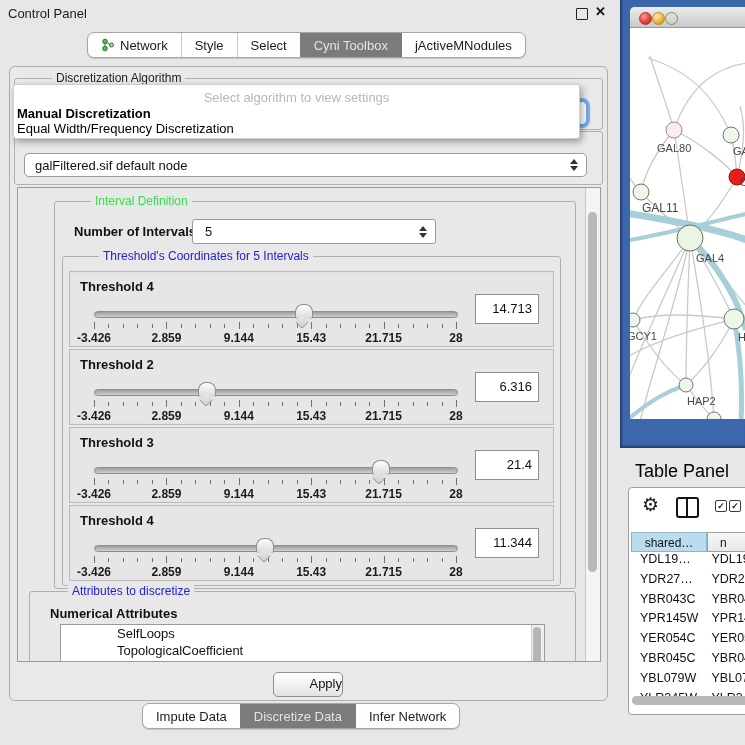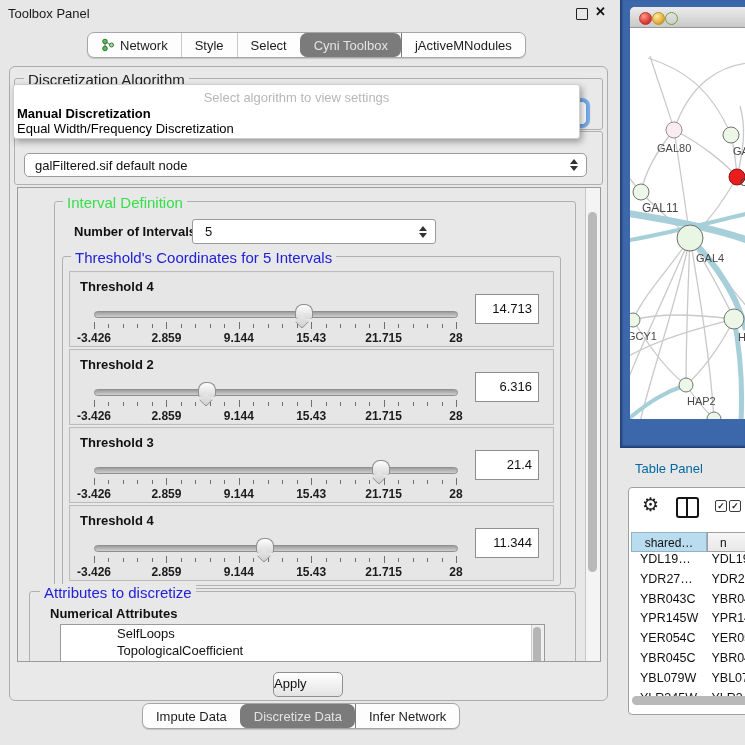--- a/index.html
+++ b/index.html
@@ -12,30 +12,30 @@
   .cp-title{left:8px;top:6px;font-size:13px;color:#1a1a1a;}
   .float-btn{left:576px;top:8px;width:10px;height:10px;border:1.5px solid #222;border-radius:1px;}
   .close-btn{left:595px;top:4px;font-size:13px;font-weight:bold;color:#111;}
 
   
   .tabbar{background:#fdfdfd;border:1px solid #a6a6a6;border-radius:7px;display:flex;
           overflow:hidden;box-shadow:0 1px 1px rgba(0,0,0,.15);}
   .tabbar .tab{display:flex;align-items:center;gap:5px;padding:0 13px;font-size:13px;
                color:#1c1c1c;border-left:1px solid #c9c9c9;cursor:default;white-space:nowrap;}
   .tabbar .tab:first-child{border-left:none;}
-  .tabbar .tab.sel{background:#7b7b7b;color:#e3e3e3;border-left-color:#7b7b7b;border-radius:7px;}
+  .tabbar .tab.sel{background:#7b7b7b;color:#e3e3e3;border-left-color:#7b7b7b;}
   .tabbar .tab.sel + .tab{border-left-color:#7b7b7b;}
   .top-tabs{left:87px;top:32px;height:24px;}
   .bottom-tabs{left:142px;top:703px;height:24px;}
 
   
   .outer-panel{left:9px;top:66px;width:597px;height:633px;background:#e9e9e9;
                border:1px solid #adadad;border-radius:6px;}
   .group{border:1px solid #b0b0b0;border-radius:3px;}
-  .group-title{position:absolute;top:-8px;font-size:15px;background:#e9e9e9;padding:0 4px;color:#222;}
+  .group-title{position:absolute;top:-8px;font-size:12px;background:#e9e9e9;padding:0 4px;color:#222;margin-left:28px;}
   .gt-green{color:#35e04a;background:#e8e8e8;}
   .gt-blue{color:#2121d6;background:#e8e8e8;text-align:right;}
 
   .combo{background:#fff;border:1px solid #9a9a9a;border-radius:5px;font-size:13px;
          color:#111;display:flex;align-items:center;}
   .combo .txt{padding-left:10px;flex:1;overflow:hidden;white-space:nowrap;}
   .arrows{width:10px;margin-right:7px;display:flex;flex-direction:column;align-items:center;gap:2px;}
   .arr-up{width:0;height:0;border-left:4px solid transparent;border-right:4px solid transparent;border-bottom:5px solid #333;}
   .arr-dn{width:0;height:0;border-left:4px solid transparent;border-right:4px solid transparent;border-top:5px solid #333;}
 
@@ -68,21 +68,21 @@
 
   
   .attr-sub{position:absolute;left:20px;top:14px;font-weight:bold;font-size:13px;}
   .attr-list{position:absolute;left:30px;top:32px;width:483px;height:46px;background:#fff;
              border:1px solid #9a9a9a;overflow:hidden;}
   .attr-item{font-size:13px;padding:1px 0 1px 12px;color:#111;margin-left:44px;}
   .list-vscroll{position:absolute;right:0;top:0;width:12px;height:100%;background:#efefef;border-left:1px solid #ccc;}
   .list-vthumb{position:absolute;left:1px;top:2px;width:8px;height:40px;background:#b5b5b5;border-radius:4px;}
 
   .apply-btn{left:263px;top:605px;width:68px;height:23px;background:linear-gradient(#ffffff,#e3e3e3);
-             border:1px solid #8f8f8f;border-radius:5px;font-size:13px;text-align:left;line-height:22px;}
+             border:1px solid #8f8f8f;border-radius:5px;font-size:13px;text-align:right;line-height:22px;}
 
   
   .popup{left:13px;top:84px;width:565px;height:53px;background:#fff;border:1px solid #cfcfcf;
          border-radius:3px;box-shadow:2px 3px 7px rgba(0,0,0,.35);z-index:100;}
   .popup .prompt{position:absolute;left:0;top:5px;width:100%;text-align:center;color:#b7b7b7;font-size:13px;}
   .popup .opt1{position:absolute;left:3px;top:21px;font-weight:bold;font-size:13px;color:#000;}
   .popup .opt2{position:absolute;left:3px;top:36px;font-size:13px;color:#000;}
 
   
   .net-frame{left:620px;top:0;width:125px;height:448px;background:#3c67ab;
@@ -90,21 +90,21 @@
   .net-window{left:630px;top:7px;width:115px;height:412px;background:#fff;border-top-left-radius:5px;overflow:hidden;}
   .net-titlebar{position:absolute;left:0;top:0;width:100%;height:20px;
                 background:linear-gradient(#ececec,#c9c9c9);border-bottom:1px solid #979797;}
   .light{position:absolute;top:4.5px;width:11px;height:11px;border-radius:50%;}
   .light.red{left:9px;background:radial-gradient(circle at 35% 30%,#ff9a90,#dd3f38 60%,#a32822);border:1px solid #b5352c;}
   .light.yellow{left:22px;background:radial-gradient(circle at 35% 30%,#ffe9a8,#e6b13c 60%,#b07f1d);border:1px solid #bd8f28;}
   .light.green{left:35px;background:radial-gradient(circle at 35% 30%,#d2f0a8,#7fc247 60%,#538c26;);border:1px solid #6da339;}
   .net-canvas{position:absolute;left:0;top:21px;width:115px;height:391px;overflow:hidden;background:#fff;}
 
   
-  .tp-title{left:635px;top:461px;font-size:13px;color:#0369a1;}
+  .tp-title{left:635px;top:461px;font-size:18px;color:#000000;}
   .tp-box{left:628px;top:487px;width:130px;height:226px;background:#fff;border:1px solid #a0a0a0;border-radius:4px;}
   .gear{position:absolute;left:13px;top:7px;font-size:19px;color:#1a1a1a;line-height:19px;}
   .split-icon{position:absolute;left:47px;top:9px;width:19px;height:17px;border:2px solid #141414;border-radius:3px;background:#fff;}
   .split-icon:after{content:"";position:absolute;left:8px;top:0;width:2px;height:100%;background:#141414;}
   .mini-check{position:absolute;top:12px;width:10px;height:10px;border:1.5px solid #3a3a3a;border-radius:2px;
               font-size:9px;line-height:10px;text-align:center;color:#222;font-weight:bold;}
   .tbl-header{position:absolute;left:2px;top:44px;height:20px;display:flex;}
   .th-cell{font-size:12px;line-height:20px;border:1px solid #9f9f9f;box-sizing:border-box;}
   .th-shared{width:76px;background:#b9dcee;border-color:#8fb3c8;text-align:center;}
   .th-name{width:54px;background:linear-gradient(#f6f6f6,#e8e8e8);padding-left:12px;}
@@ -113,21 +113,21 @@
   .td1{width:76px;padding-left:9px;box-sizing:border-box;}
   .td2{width:60px;padding-left:9px;box-sizing:border-box;overflow:hidden;white-space:nowrap;}
   .hscroll{position:absolute;left:3px;top:208px;width:122px;height:9px;background:#efefef;border-radius:5px;}
   .hthumb{position:absolute;left:0;top:0;width:118px;height:9px;background:#b9b9b9;border-radius:5px;}
 
   .net-icon{width:14px;height:14px;}
 </style>
 </head>
 <body>
 
-<div class="abs cp-title">Toolbox Panel</div>
+<div class="abs cp-title">Control Panel</div>
 <div class="abs float-btn"></div>
 <div class="abs close-btn">✕</div>
 
 <div class="abs tabbar top-tabs" id="top-tabbar">
     <div class="tab">
       <svg class="net-icon" viewBox="0 0 14 14">
         <line x1="4" y1="3.5" x2="4" y2="10.5" stroke="#8a8a8a" stroke-width="1.2"></line>
         <line x1="4" y1="3.5" x2="10" y2="7" stroke="#8a8a8a" stroke-width="1.2"></line>
         <circle cx="4" cy="3.5" r="2.3" fill="#59b85a" stroke="#2d7a2e"></circle>
         <circle cx="4" cy="10.5" r="2.3" fill="#59b85a" stroke="#2d7a2e"></circle>

